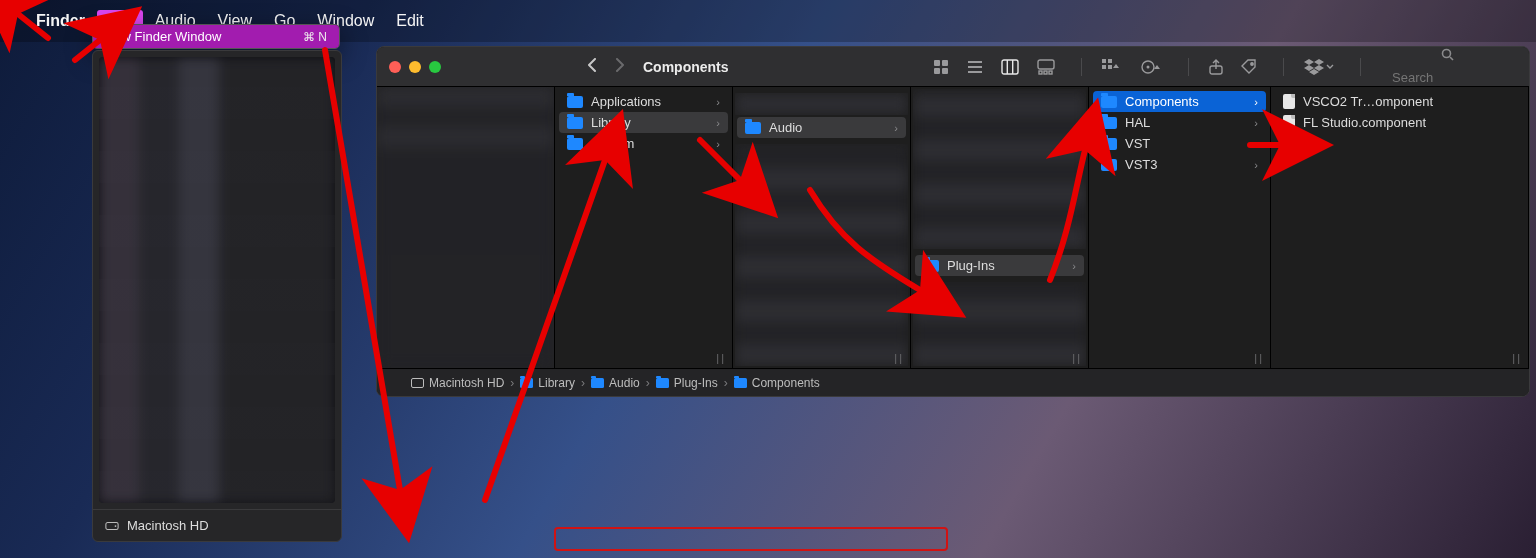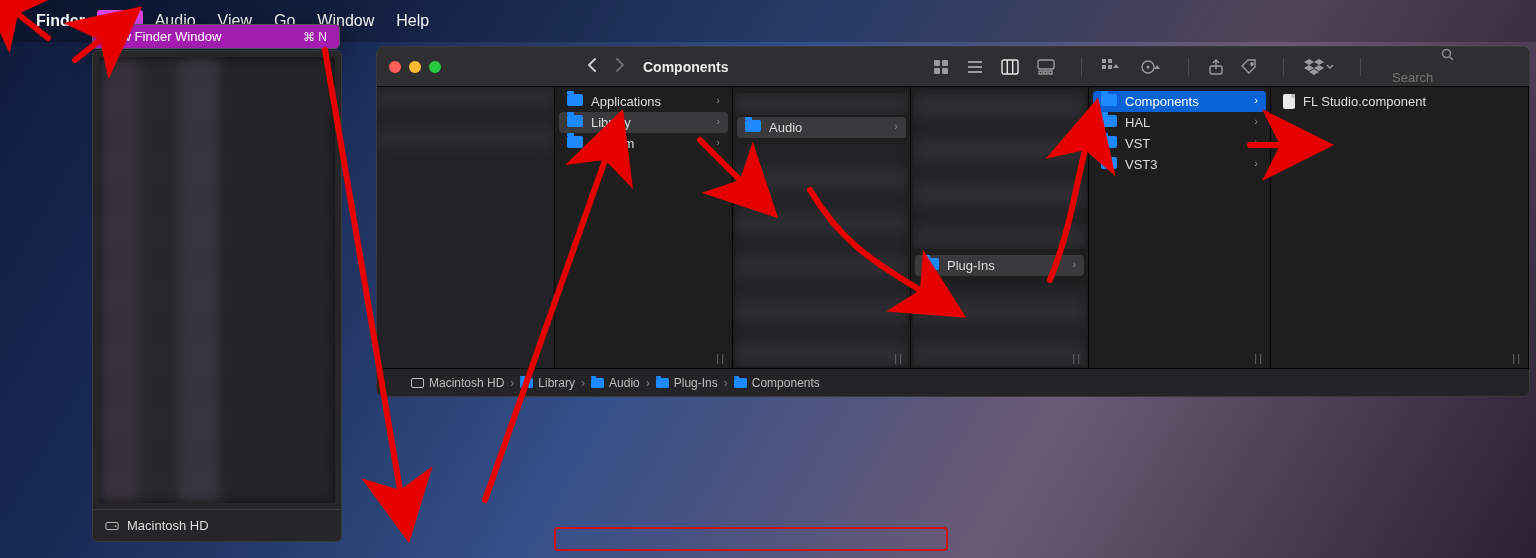--- a/index.html
+++ b/index.html
@@ -128,21 +128,21 @@
   
   .columns { flex:1; display:flex; min-width:0; }
   .col {
     border-right:1px solid #000;
     min-width:0;
     display:flex; flex-direction:column;
     position:relative;
   }
   .col .list { padding:4px 0; }
   .entry {
-    display:flex; gap:8px;
+    display:flex; align-items:center; gap:8px;
     padding:3px 8px; margin:0 4px; border-radius:4px;
     font-size:13px; color:#ddd;
     position:relative;
   }
   .entry .chev { margin-left:auto; color:#8a8a8c; font-size:11px; }
   .entry.sel { background:#3a3a3c; }
   .entry.hl  { background:#0a63d6; color:#fff; }
   .entry.hl .chev { color:#fff; }
   .folder-icon { width:16px; height:12px; background:#1e88ff; border-radius:2px; position:relative; flex:0 0 16px;}
   .folder-icon::before{content:"";position:absolute;top:-3px;left:0;width:7px;height:3px;background:#1e88ff;border-radius:1px 1px 0 0;}
@@ -192,21 +192,21 @@
 <body>
 
 <div class="menubar">
   <span class="apple item"></span>
   <span class="item bold">Finder</span>
   <span class="item highlight">File</span>
   <span class="item">Audio</span>
   <span class="item">View</span>
   <span class="item">Go</span>
   <span class="item">Window</span>
-  <span class="item">Help</span>
+  <span class="item">Edit</span>
 </div>
 
 <div class="file-dropdown">
   <div class="row sel">
     <span>New Finder Window</span>
     <span class="shortcut">⌘ N</span>
   </div>
 </div>
 
 <div class="sb-window">
@@ -408,20 +408,24 @@
             <span class="chev">›</span>
           </div>
         </div>
         <span class="col-handle">||</span>
       </div>
 
       <div class="col" style="flex:1">
         <div class="list">
           <div class="entry">
             <span class="file-icon"></span>
+            <span class="label">VSCO2 Tr…omponent</span>
+          </div>
+          <div class="entry">
+            <span class="file-icon"></span>
             <span class="label">FL Studio.component</span>
           </div>
         </div>
         <span class="col-handle">||</span>
       </div>
 
     </div>
   </div>
 
   <div class="pathbar">

